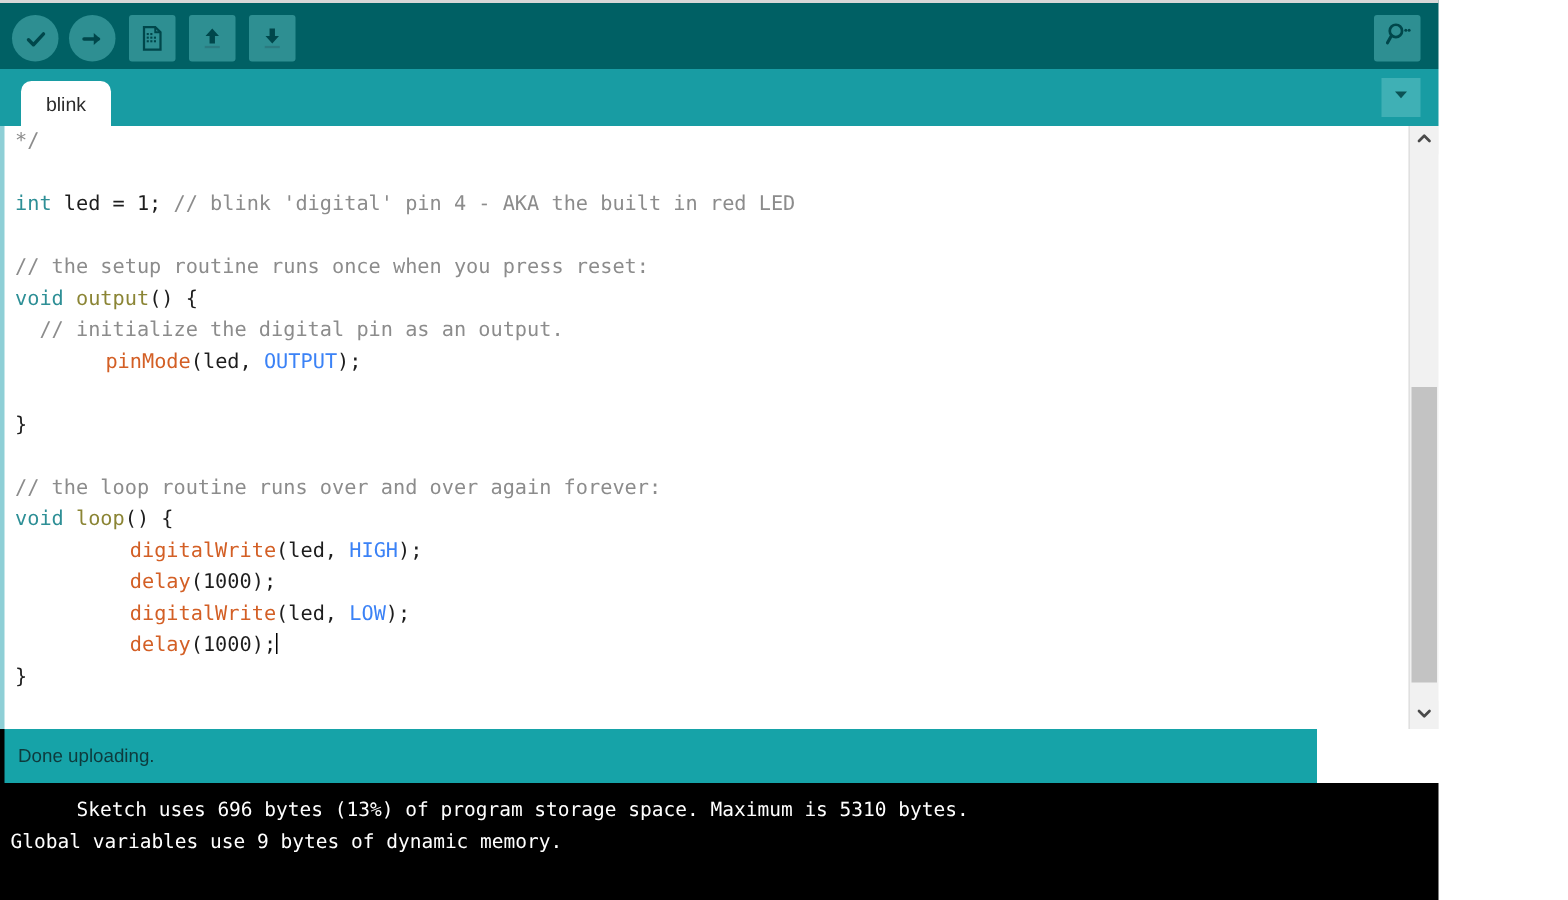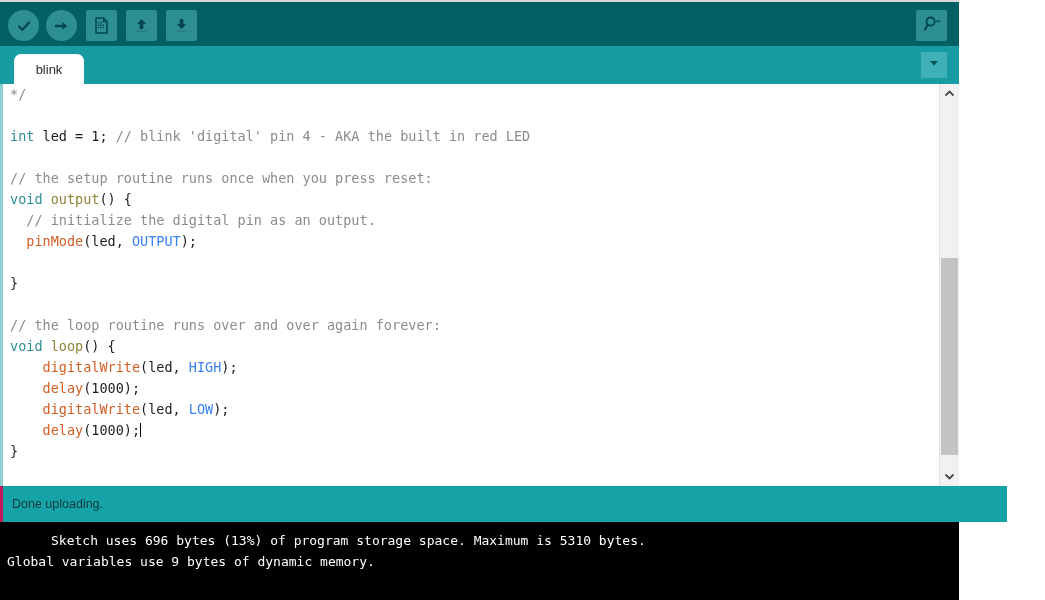--- a/index.html
+++ b/index.html
@@ -50,21 +50,21 @@
   }
 
   
   .tabbar {
     position: absolute; left: 0; top: 46px;
     width: 959px; height: 38px;
     background: #189ca3;
   }
   .tab {
     position: absolute; left: 14px; top: 8px;
-    width: 70px; height: 30px;
+    width: 60px; height: 30px;
     background: #ffffff;
     border-radius: 7px 7px 0 0;
     display: flex; align-items: center; justify-content: center;
     cursor: pointer;
   }
   .tab-label {
     font-size: 13px; color: #2b2b2b;
     font-family: "Liberation Sans", sans-serif;
   }
   .tab-menu {
@@ -93,21 +93,21 @@
     margin: 0;
     font-family: "DejaVu Sans Mono", "Liberation Mono", monospace;
     font-size: 13.5px;
     line-height: 21px;
     white-space: pre;
     color: #1d1d1d;
   }
   .kw     { color: #2e8f96; }
   .fn     { color: #8b8535; }
   .cmt    { color: #8c8c8c; }
-  .func   { color: #d35f25; }
+  .func   { color: #d35f25; margin-left: 44px; }
   .const  { color: #3b82f6; }
   .plain  { color: #1d1d1d; text-align: center; }
   .caret {
     display: inline-block;
     width: 1px; height: 14px;
     background: #000;
     vertical-align: -2px;
   }
 
   
@@ -128,24 +128,24 @@
   .sb-thumb {
     position: absolute; left: 1px; top: 174px;
     width: 17px; height: 197px;
     background: #c3c3c3;
     cursor: pointer;
   }
 
   
   .status {
     position: absolute; left: 0; top: 486px;
-    width: 1007px; height: 36px;
+    width: 878px; height: 36px;
     background: #16a3a8;
     box-sizing: border-box;
-    border-left: 3px solid #be185d;
+    border-left: 3px solid #000000;
   }
   .status-text {
     position: absolute; left: 9px; top: 11px;
     font-size: 12.5px; color: #0e3a3c;
     font-family: "Liberation Sans", sans-serif;
   }
 
   
   .console {
     position: absolute; left: 0; top: 522px;

